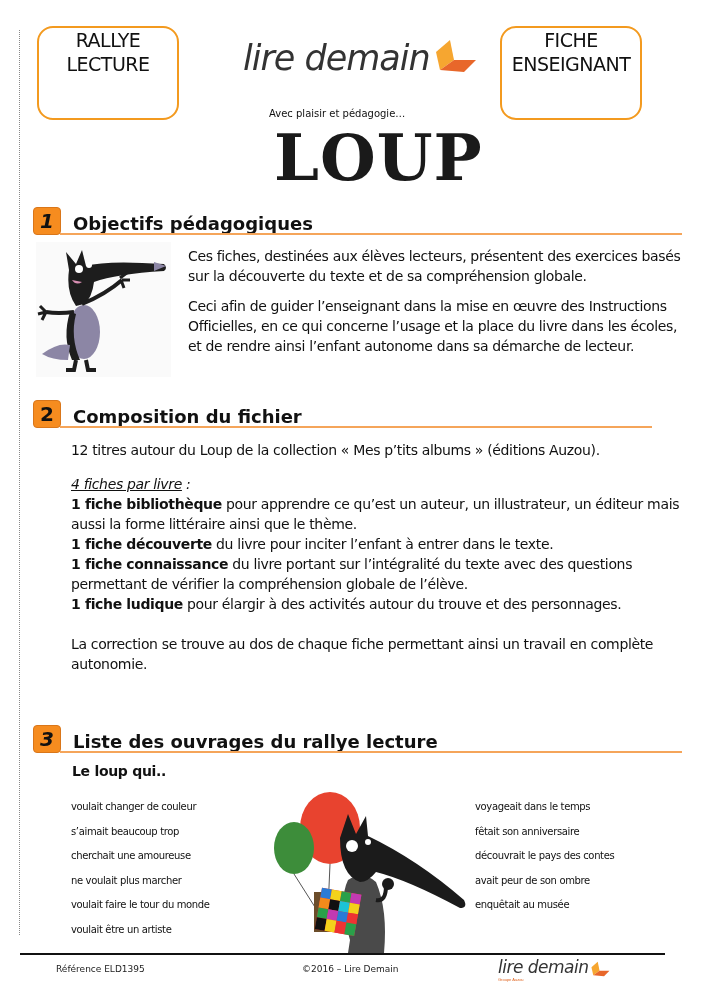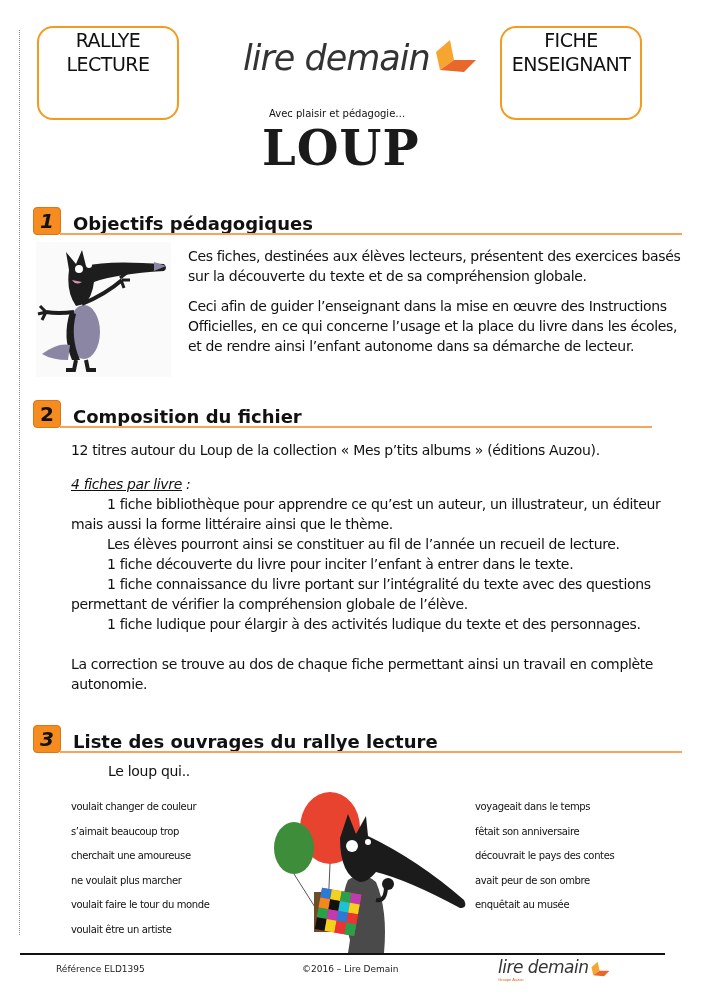--- a/index.html
+++ b/index.html
@@ -10,32 +10,32 @@
 
   .corner-box { border: 2px solid #f39a1f; border-radius: 16px; width: 138px; height: 90px;
                 display: flex; justify-content: center; text-align: center;
                 font-size: 19px; line-height: 24px; color: #111; font-family: "DejaVu Sans", sans-serif; letter-spacing: -0.5px; }
   .corner-box .line { display: block; }
 
   .logo { display: flex; align-items: flex-end; }
   .logo-text { font-style: italic; font-family: "DejaVu Sans", sans-serif; color: #333; font-size: 35px; letter-spacing: -1px; }
   .tagline { font-size: 10px; color: #111; font-family: "DejaVu Sans", sans-serif; margin-top: 20px; }
 
-  .main-title { font-family: "DejaVu Serif", serif; font-weight: bold; font-size: 48px; letter-spacing: 1px; color: #1a1a1a; }
+  .main-title { font-family: "DejaVu Serif", serif; font-weight: bold; font-size: 64px; letter-spacing: 1px; color: #1a1a1a; margin-left: 12px; }
 
   .section-head { left: 33px; display: flex; align-items: flex-end; }
   .badge { width: 26px; height: 26px; background: #f68c1f; border: 1px solid #d9761a; border-radius: 4px;
            color: #111; font-size: 20px; font-weight: bold; display: flex; align-items: center; justify-content: center; font-family: "DejaVu Sans", sans-serif; }
   .badge.italic { font-style: italic; }
   .section-title { font-size: 18px; font-weight: bold; margin-left: 12px; font-family: "DejaVu Sans", sans-serif; line-height: 22px; }
   .rule { height: 2px; background: #f5a55a; }
 
   .body-text { font-size: 14px; line-height: 20px; font-family: "DejaVu Sans", sans-serif; letter-spacing: -0.35px; }
   .body-text p { margin: 0; }
-  .b { font-weight: normal; margin-left: 36px; }
+  .b { font-weight: bold; }
   .u { text-decoration: underline; }
 
   .titles-col { font-size: 10px; line-height: 24.5px; font-family: "DejaVu Sans", sans-serif; letter-spacing: -0.35px; }
 
   .footer-rule { left: 20px; top: 953px; width: 645px; height: 2px; background: #111; }
   .footer-text { font-size: 9px; font-family: "DejaVu Sans", sans-serif; color: #222; }
   .small-logo-text { font-style: italic; font-family: "DejaVu Sans", sans-serif; color: #333; font-size: 17px; letter-spacing: -0.5px; }
   .small-sub { font-size: 4px; color: #e0641f; }
 </style>
 </head>
@@ -101,24 +101,23 @@
 <div class="abs section-head" style="top:400px;">
   <div class="badge">2</div>
   <div class="section-title">Composition du fichier</div>
 </div>
 <div class="abs rule" style="left:60px; top:426px; width:592px;"></div>
 
 <div class="abs body-text" style="left:71px; top:440px; width:615px;">
   <p>12 titres autour du Loup de la collection « Mes p’tits albums » (éditions Auzou).</p>
   <p style="margin-top:14px;font-style:italic;"><span class="u">4 fiches par livre</span><span> :</span></p>
   <p><span class="b">1 fiche bibliothèque</span><span> pour apprendre ce qu’est un auteur, un illustrateur, un éditeur mais aussi la forme littéraire ainsi que le thème.</span></p>
-  <p><span class="b"></span><span>Les élèves pourront ainsi se constituer au fil de l’année un recueil de lecture.</span></p>
   <p><span class="b">1 fiche découverte</span><span> du livre pour inciter l’enfant à entrer dans le texte.</span></p>
   <p><span class="b">1 fiche connaissance</span><span> du livre portant sur l’intégralité du texte avec des questions permettant de vérifier la compréhension globale de l’élève.</span></p>
-  <p><span class="b">1 fiche ludique</span><span> pour élargir à des activités ludique du texte et des personnages.</span></p>
+  <p><span class="b">1 fiche ludique</span><span> pour élargir à des activités autour du trouve et des personnages.</span></p>
   <p style="margin-top:20px;">La correction se trouve au dos de chaque fiche permettant ainsi un travail en complète autonomie.</p>
 </div>
 
 <div class="abs section-head" style="top:725px;">
   <div class="badge italic">3</div>
   <div class="section-title">Liste des ouvrages du rallye lecture</div>
 </div>
 <div class="abs rule" style="left:60px; top:751px; width:622px;"></div>
 
 <div class="abs b" style="left:72px; top:763px; font-size:14px; font-family:'DejaVu Sans', sans-serif; letter-spacing:-0.3px;">Le loup qui..</div>

